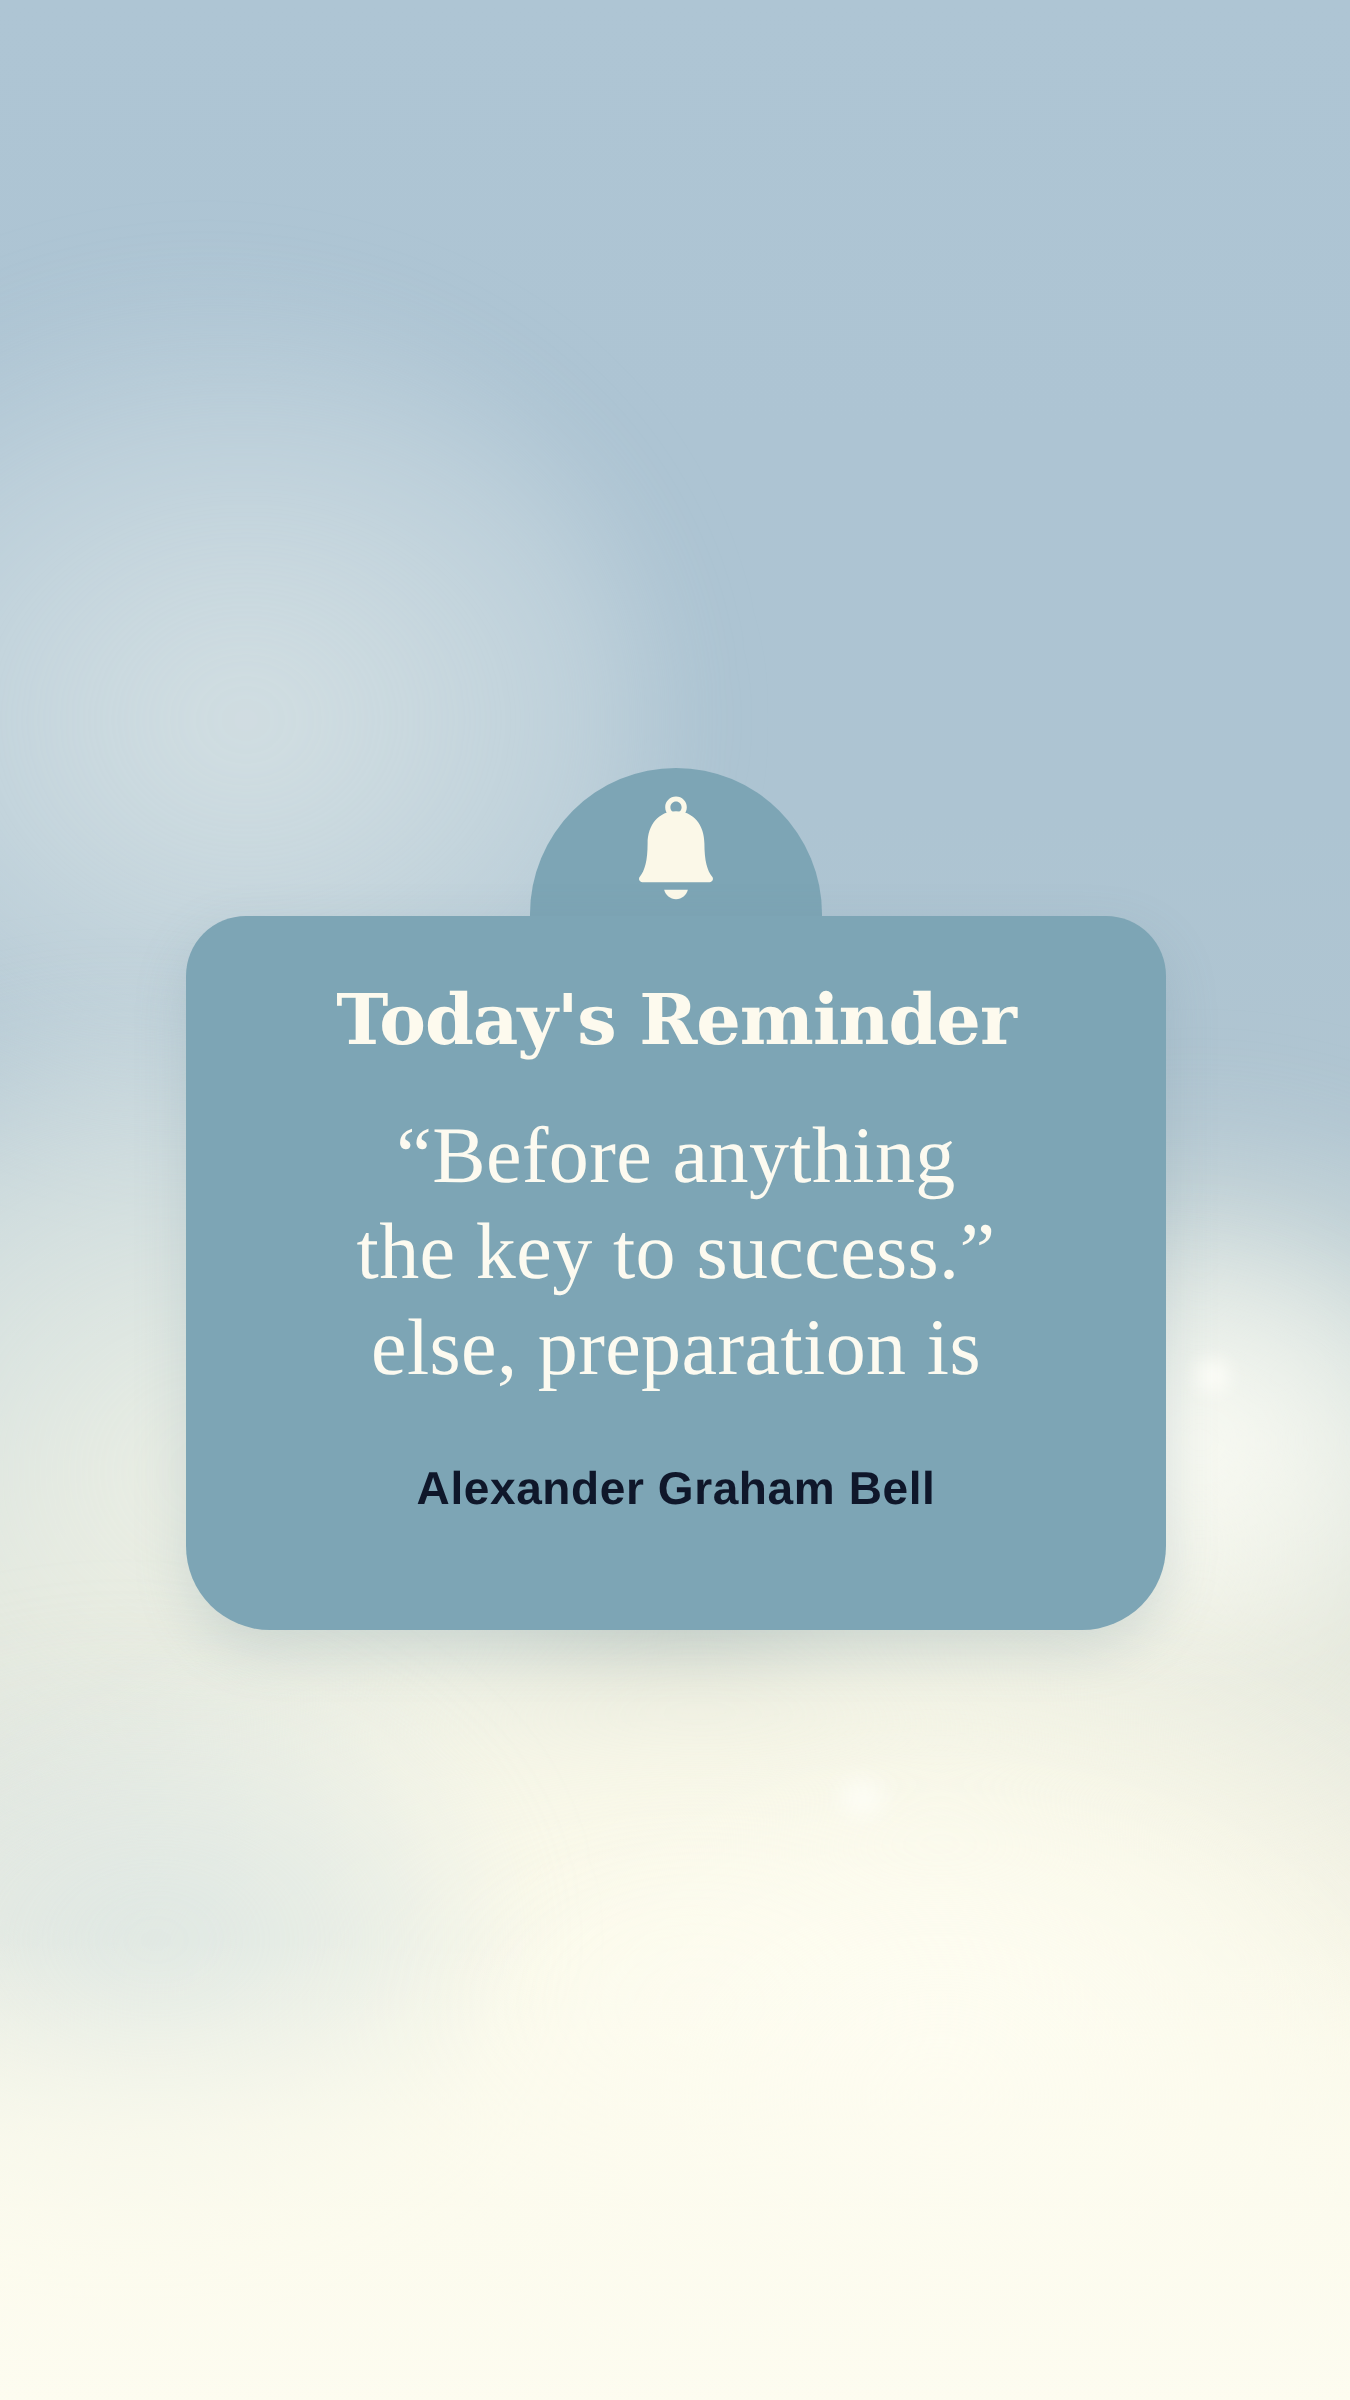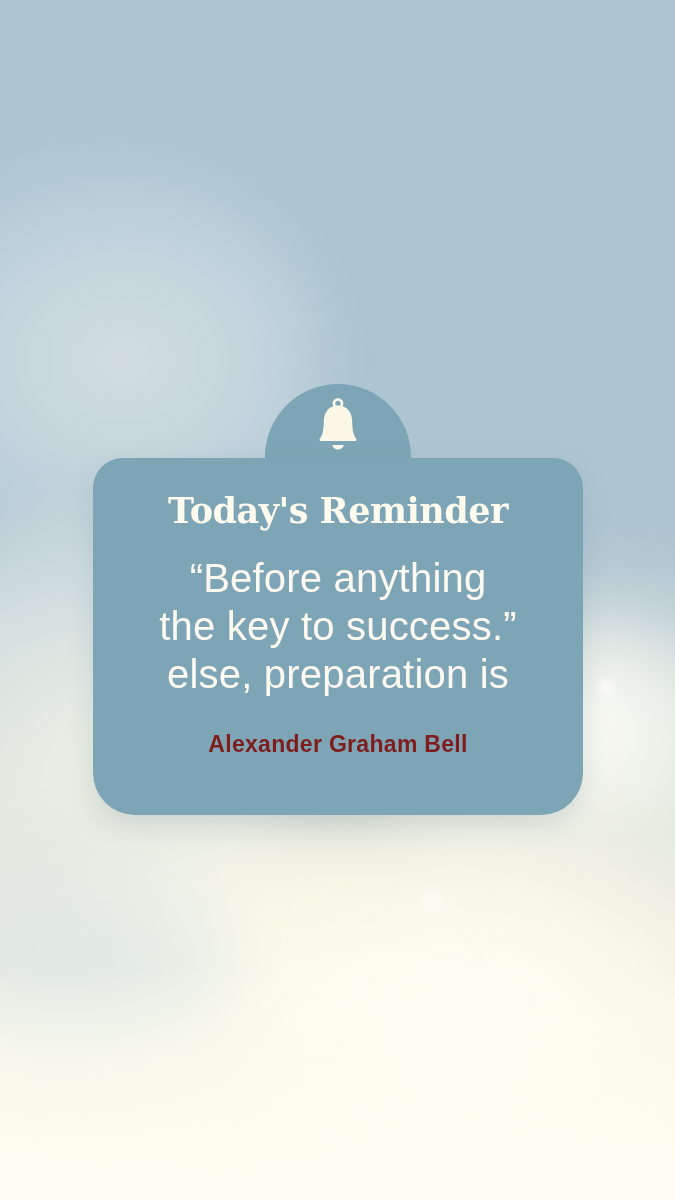--- a/index.html
+++ b/index.html
@@ -181,40 +181,40 @@
     font-size: 35px;
     line-height: 58px;
     letter-spacing: -0.5px;
     color: #fdfaee;
     margin: 0;
     white-space: nowrap;
   }
 
   #quote-text {
     margin: 14px 0 0 0;
-    font-family: Liberation Sans, sans-serif;
+    font-family: Liberation Serif, serif;
     font-weight: 400;
     font-size: 40px;
     line-height: 48px;
     letter-spacing: 0.2px;
     color: #fcfaf0;
   }
 
   #quote-text .qline {
     display: block;
   }
 
   #quote-author {
     margin: 32px 0 0 0;
     font-family: "Liberation Sans", sans-serif;
     font-weight: 700;
     font-size: 23px;
     line-height: 28px;
     letter-spacing: 0.3px;
-    color: #7f1d1d;
+    color: #0f172a;
   }
 </style>
 </head>
 <body>
 
 <div id="poster">
 
   <div class="cloud" id="cloud-upper-left"></div>
   <div class="cloud" id="cloud-left-mid"></div>
   <div class="cloud" id="cloud-right-mid"></div>

